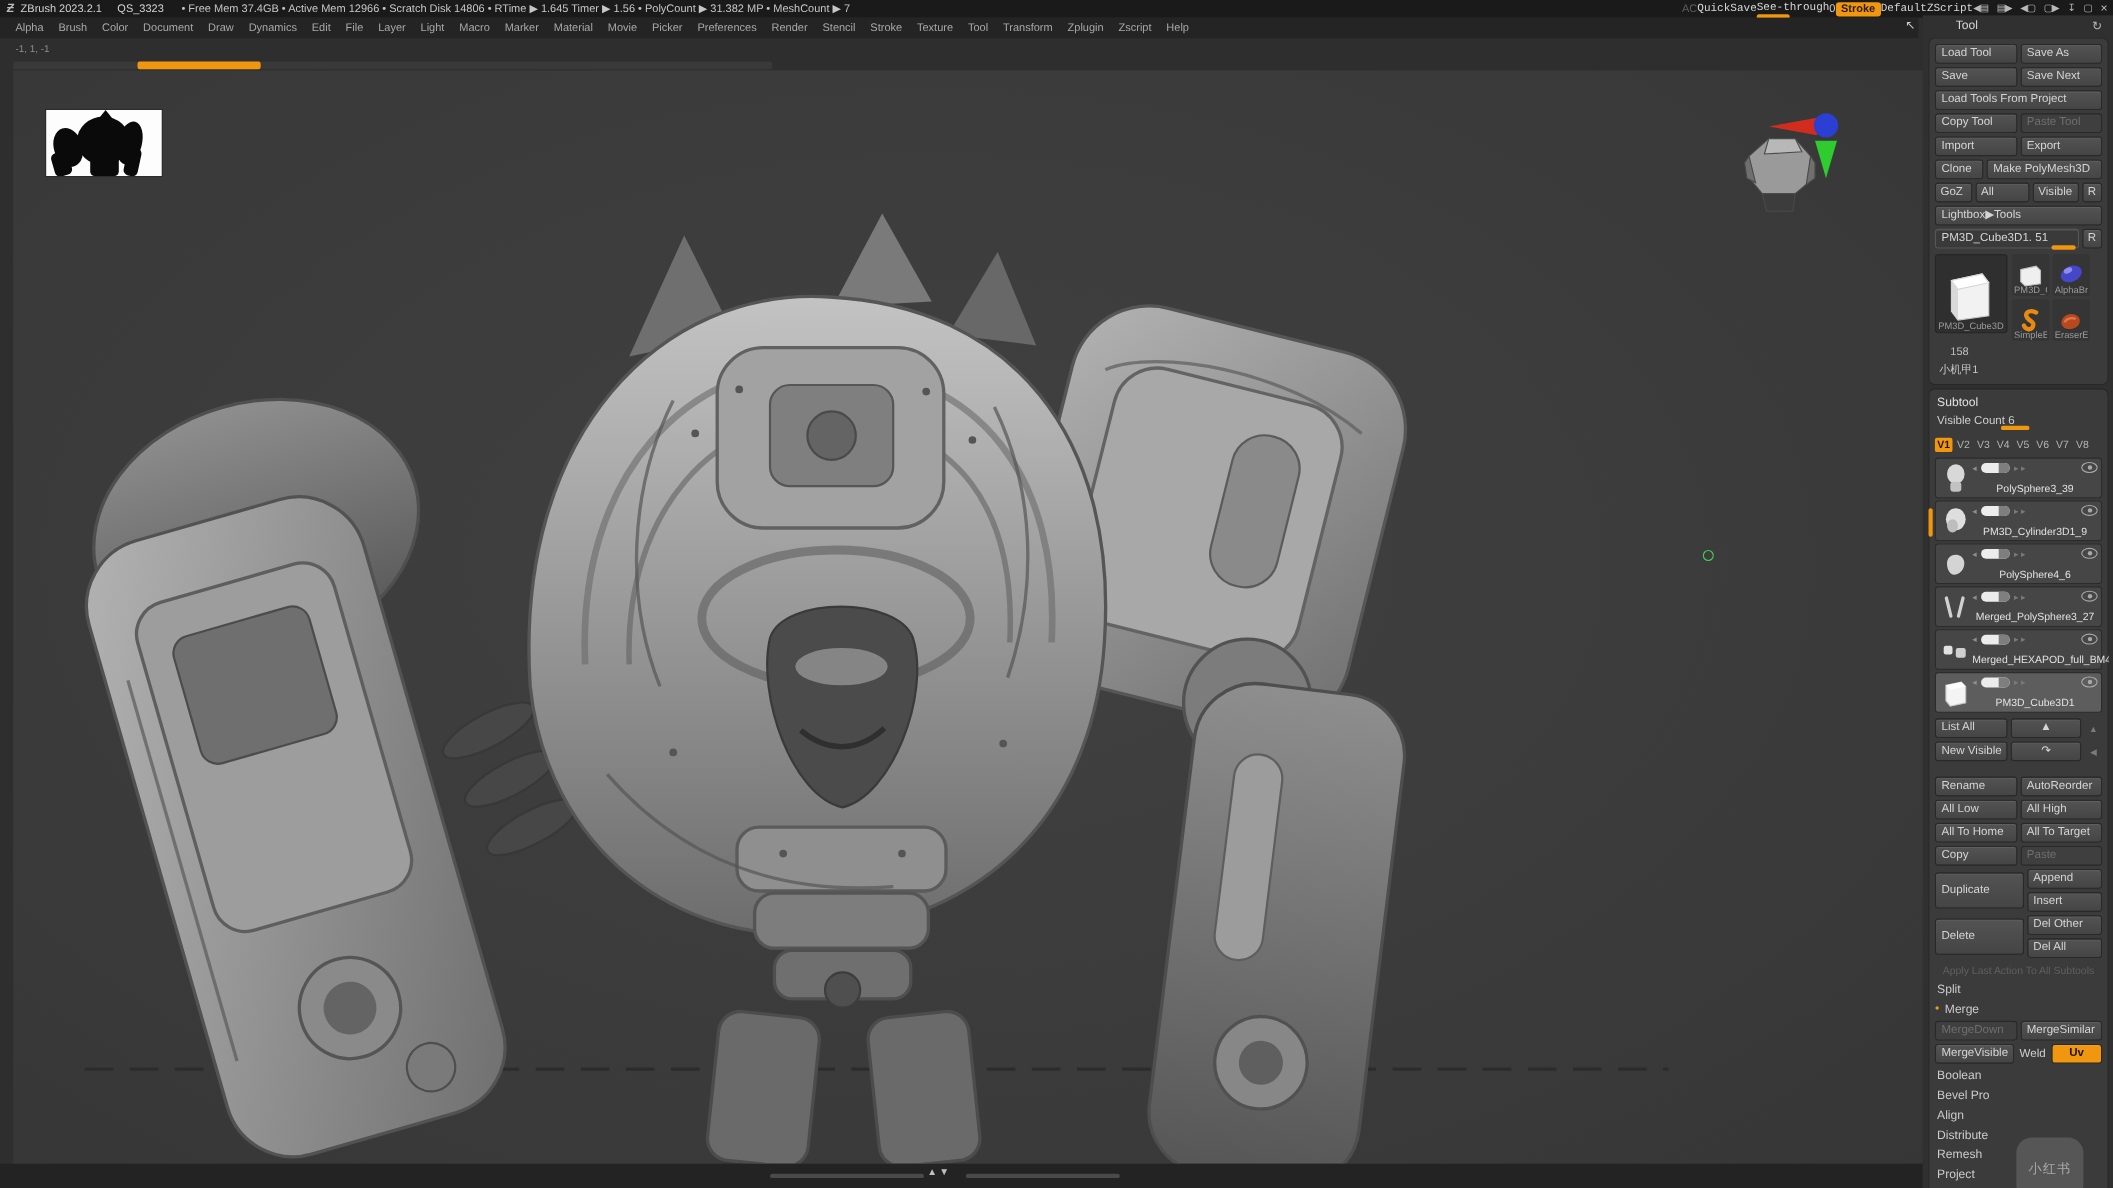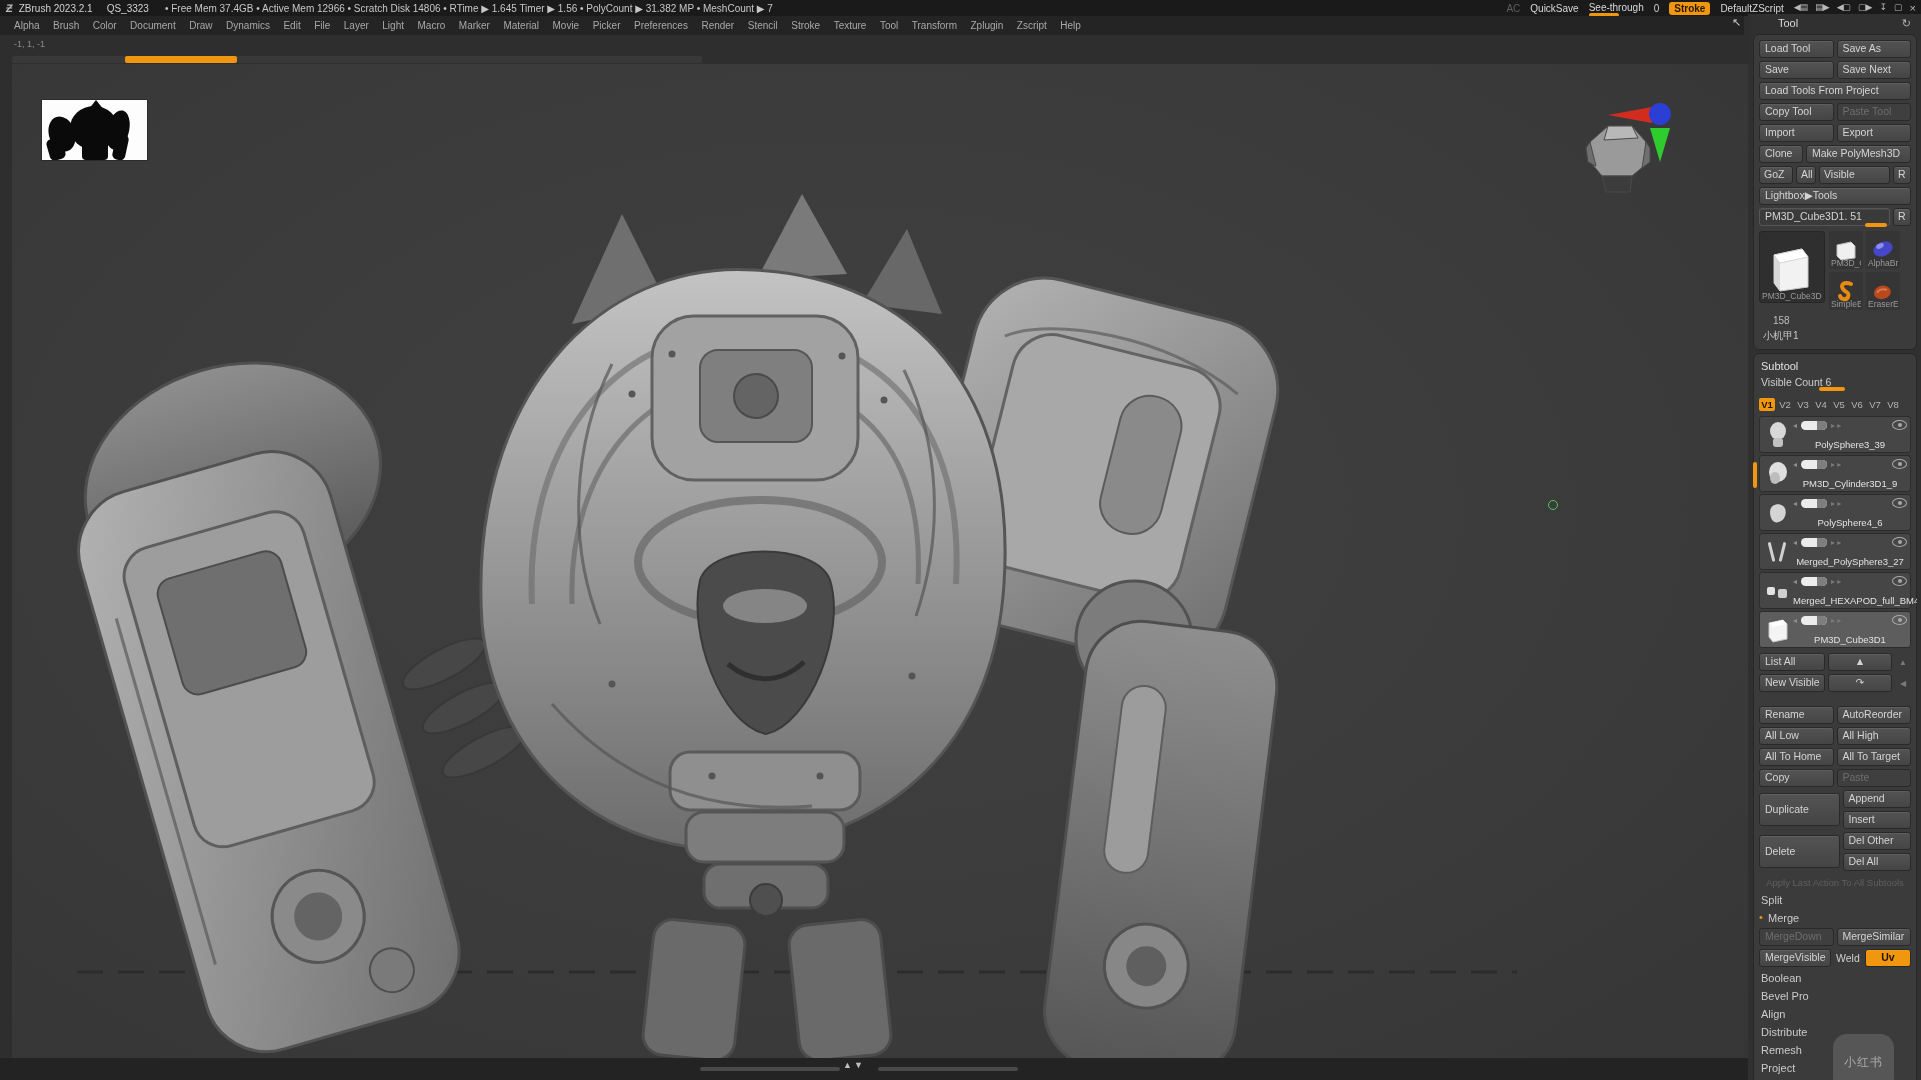--- a/index.html
+++ b/index.html
@@ -7,23 +7,23 @@
     font-family:"Liberation Sans", sans-serif; -webkit-font-smoothing:antialiased; }
 
   
   .titlebar { position:absolute; left:0; top:0; width:1921px; height:16px; background:#1a1a1a;
     display:flex; align-items:center; font-size:10px; color:#d2d2d2; padding:0 6px; white-space:nowrap; }
   .titlebar .logo { color:#bdbdbd; font-weight:bold; font-size:11px; margin-right:6px; transform:skewX(-8deg); }
   .titlebar .app { margin-right:14px; }
   .titlebar .build { margin-right:16px; }
   .titlebar .stats { color:#c7c7c7; }
   .titlebar .spacer { flex:1; }
-  .tb-right { display:flex; align-items:center; gap:10px; }
+  .tb-right { display:flex; align-items:center; }
   .tb-dim { color:#5f5f5f; }
-  .tb-btn { color:#d8d8d8; cursor:default; }
+  .tb-btn { color:#d8d8d8; cursor:default;font-family:Liberation Mono, monospace; }
   .seethrough { position:relative; padding-bottom:1px; }
   .seethrough .mini-slider { position:absolute; left:0; bottom:-3px; width:30px; height:4px; border-radius:2px; }
   .menus-btn { background:#f0960f; color:#2a1a00; border-radius:3px; padding:1px 5px; font-weight:bold; }
   .tb-icons { display:flex; gap:8px; color:#b9b9b9; font-size:9px; letter-spacing:-1px; }
   .tb-icons span { cursor:default; }
 
   
   .menubar { position:absolute; left:0; top:16px; width:1744px; height:19px; background:#242424;
     display:flex; align-items:center; gap:13.5px; padding:0 14px; font-size:10px; color:#a8a8a8; white-space:nowrap; }
   .menubar span { cursor:default; }
@@ -343,21 +343,21 @@
       <div class="row">
         <button class="btn grow">Import</button>
         <button class="btn grow">Export</button>
       </div>
       <div class="row">
         <button class="btn" style="width:44px">Clone</button>
         <button class="btn grow">Make PolyMesh3D</button>
       </div>
       <div class="row">
         <button class="btn sm" style="width:34px">GoZ</button>
-        <button class="btn sm" style="width:20px">All</button>
+        <button class="btn sm" style="width:49px">All</button>
         <button class="btn sm grow">Visible</button>
         <button class="btn sm" style="width:18px">R</button>
       </div>
       <div class="row">
         <button class="btn grow">Lightbox▶Tools</button>
       </div>
       <div class="row tool-name-row">
         <button class="btn grow" style="background:#3a3a3a;border-color:#565656">PM3D_Cube3D1. 51</button>
         <span class="tool-mini-slider" style="background:#f0960f"></span>
         <button class="btn sm" style="width:18px">R</button>

